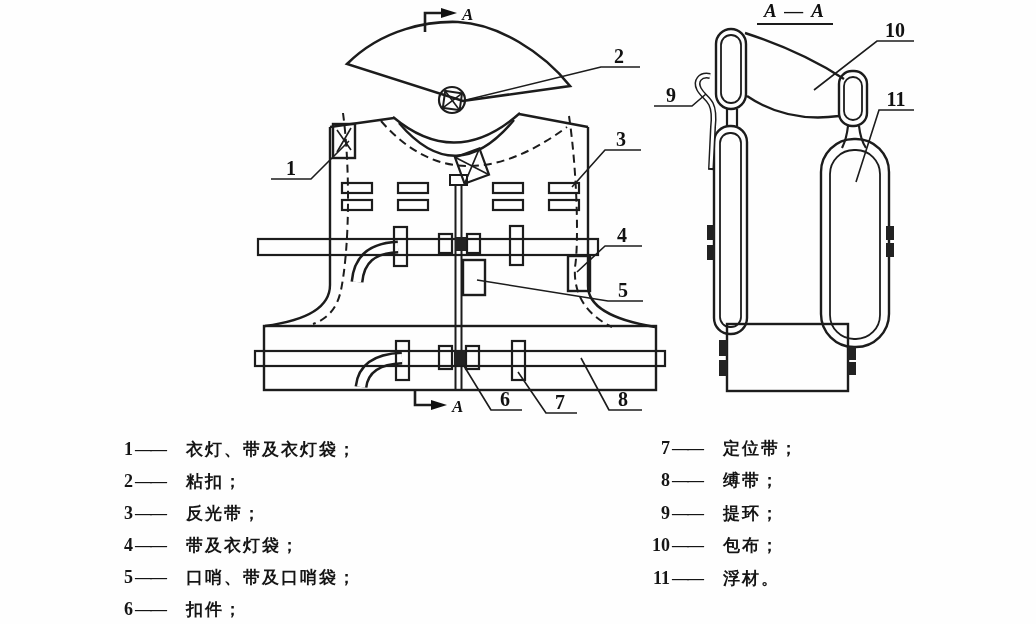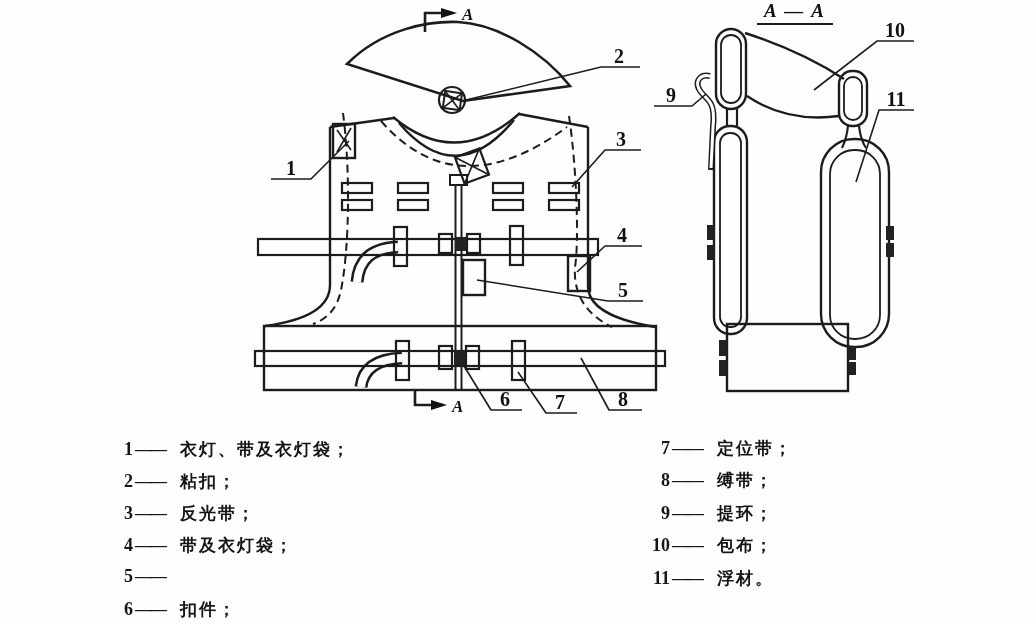--- a/index.html
+++ b/index.html
@@ -9,21 +9,21 @@
   .ink{stroke:#1c1c1c;fill:none;}
   .callout-num{font:bold 20px "Liberation Serif","DejaVu Serif",serif;fill:#111;}
   .cut-label{font:italic bold 17px "Liberation Serif","DejaVu Serif",serif;fill:#111;}
   .sec-title{font:italic bold 19px "Liberation Serif","DejaVu Serif",serif;fill:#111;letter-spacing:2px;}
   .legend{position:absolute;font-weight:bold;font-size:17px;color:#151515;}
   .legend-row{position:absolute;white-space:nowrap;display:flex;align-items:baseline;height:22px;}
   .legend-num{display:inline-block;text-align:right;font-size:18px;}
   .col-l .legend-num{width:30px;}
   .col-r .legend-num{width:40px;}
   .legend-sep{display:inline-block;margin:0 2px 0 2px;letter-spacing:-2px;}
-  .legend-label{display:inline-block;margin-left:13px;letter-spacing:2px;}
+  .legend-label{display:inline-block;margin-left:19px;letter-spacing:2px;}
 </style>
 </head>
 <body>
 
 <div id="stage">
 
   <svg width="1036" height="434" viewBox="0 0 1036 434">
     <defs>
       <pattern id="hatch" width="9" height="9" patternUnits="userSpaceOnUse">
         <path d="M0,0 L9,9 M9,0 L0,9" stroke="#2b2b2b" stroke-width="1.1" fill="none"></path>
@@ -244,20 +244,21 @@
         <span class="legend-label">反光带；</span>
     </div>
     <div class="legend-row" style="left:103px;top:534px;">
       <span class="legend-num">4</span>
         <span class="legend-sep">——</span>
         <span class="legend-label">带及衣灯袋；</span>
     </div>
     <div class="legend-row" style="left:103px;top:566px;">
       <span class="legend-num">5</span>
         <span class="legend-sep">——</span>
+        <span class="legend-label">口哨、带及口哨袋；</span>
     </div>
     <div class="legend-row" style="left:103px;top:598px;">
       <span class="legend-num">6</span>
         <span class="legend-sep">——</span>
         <span class="legend-label">扣件；</span>
     </div>
   </div>
 
   <div class="legend col-r">
     <div class="legend-row" style="left:630px;top:437px;">

